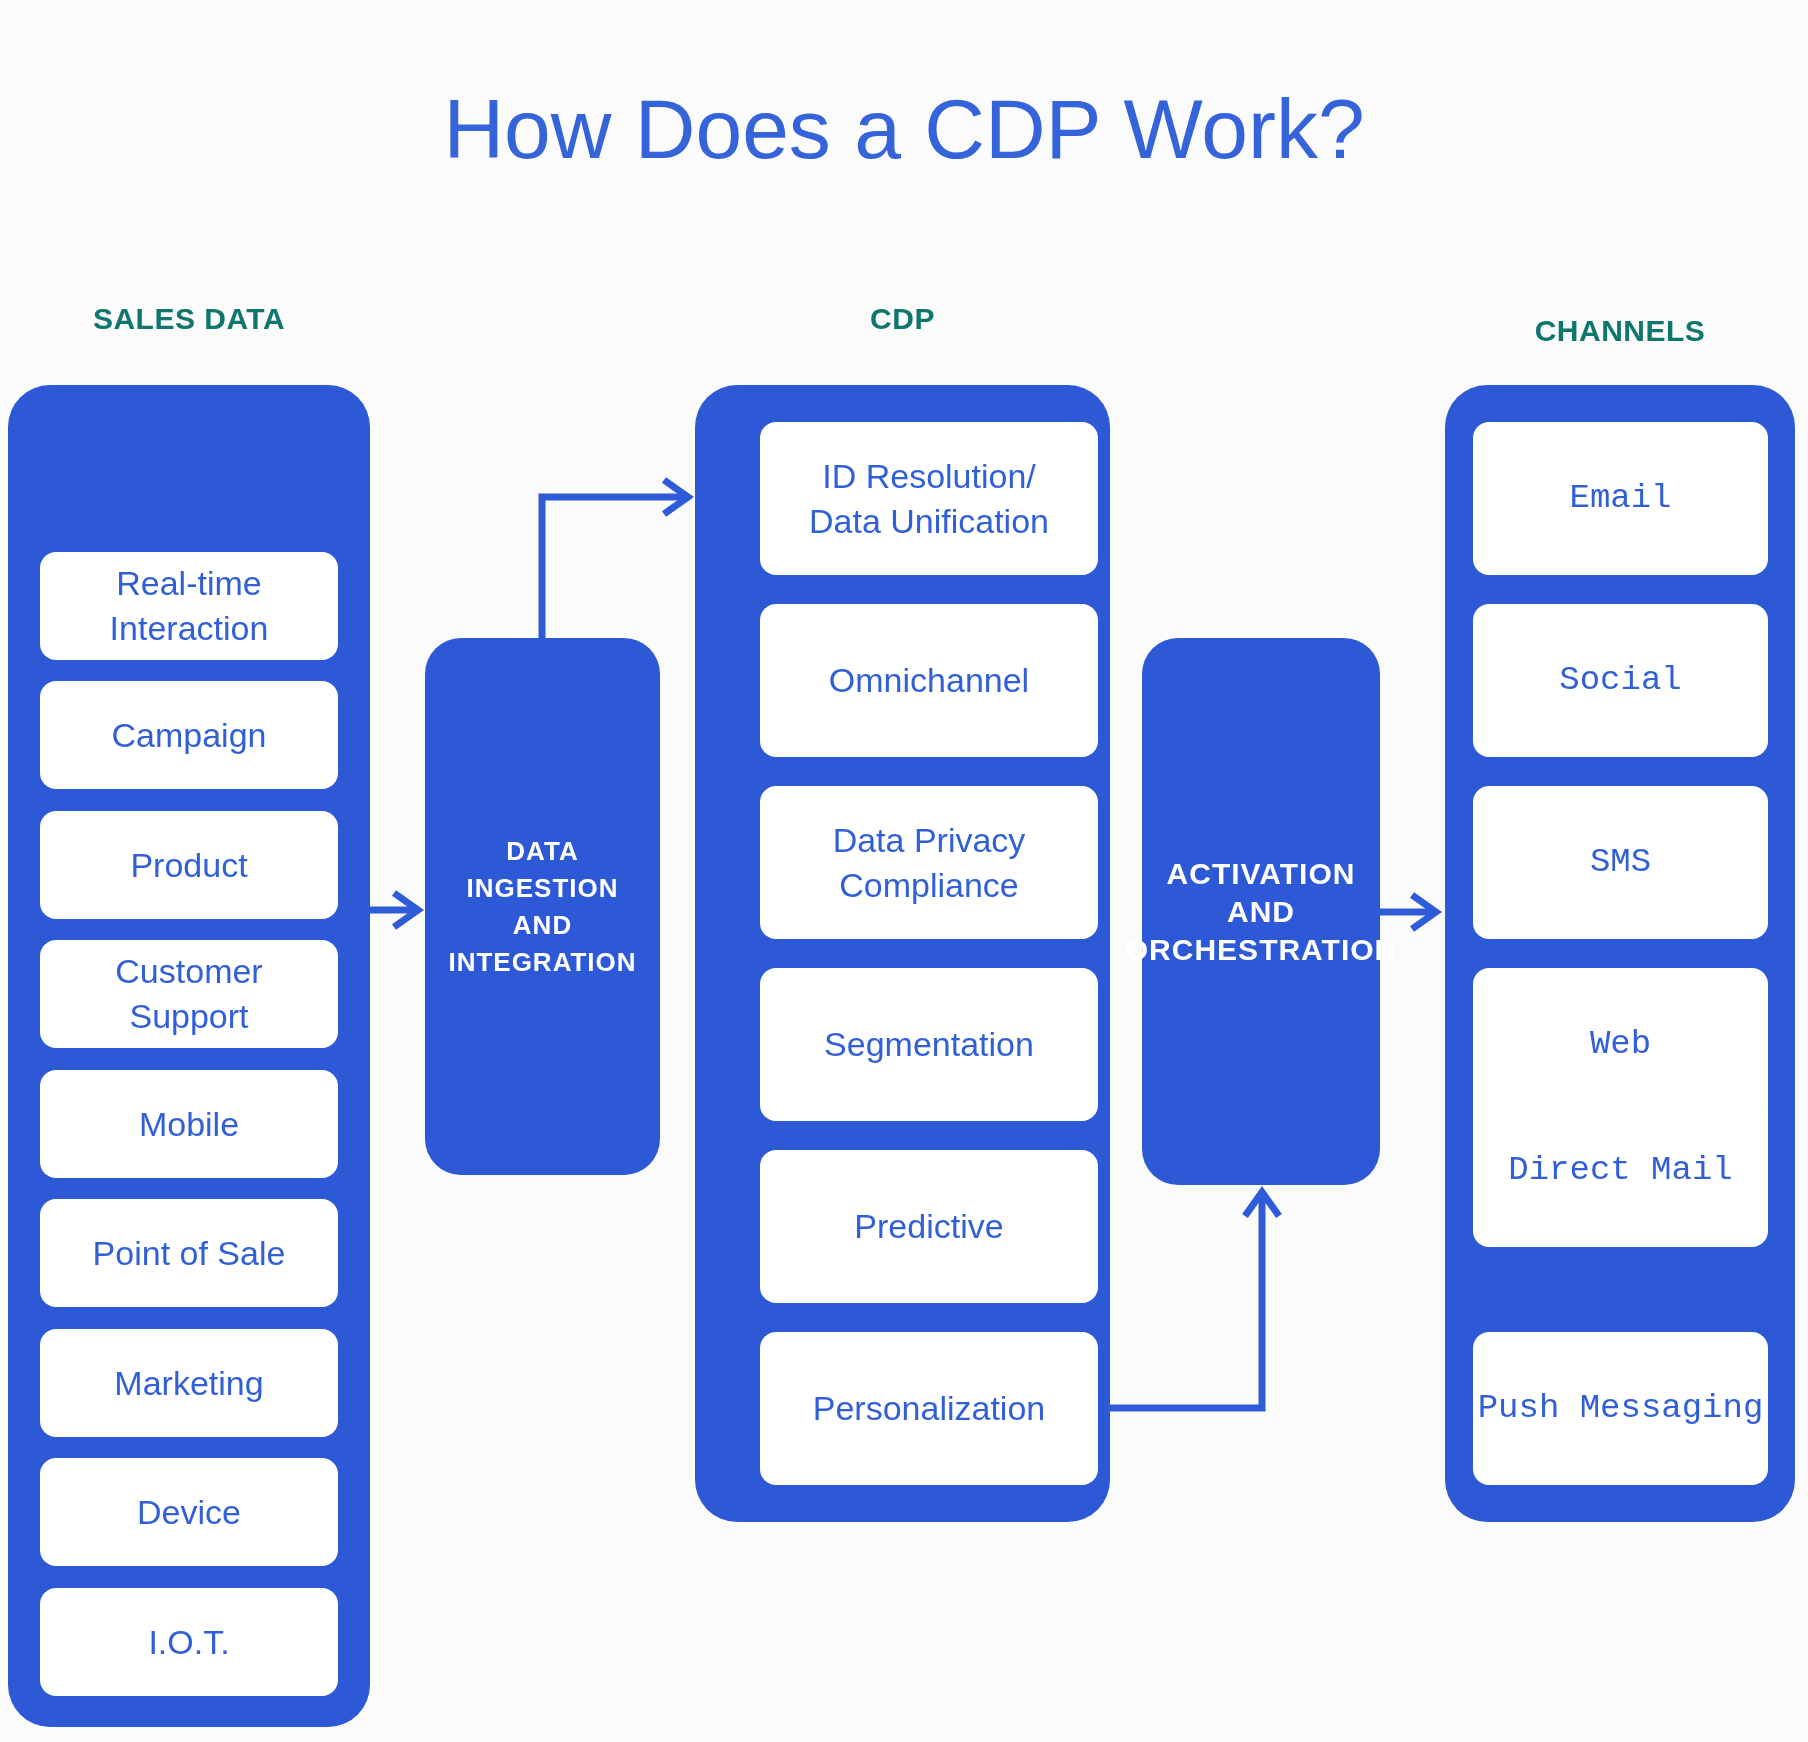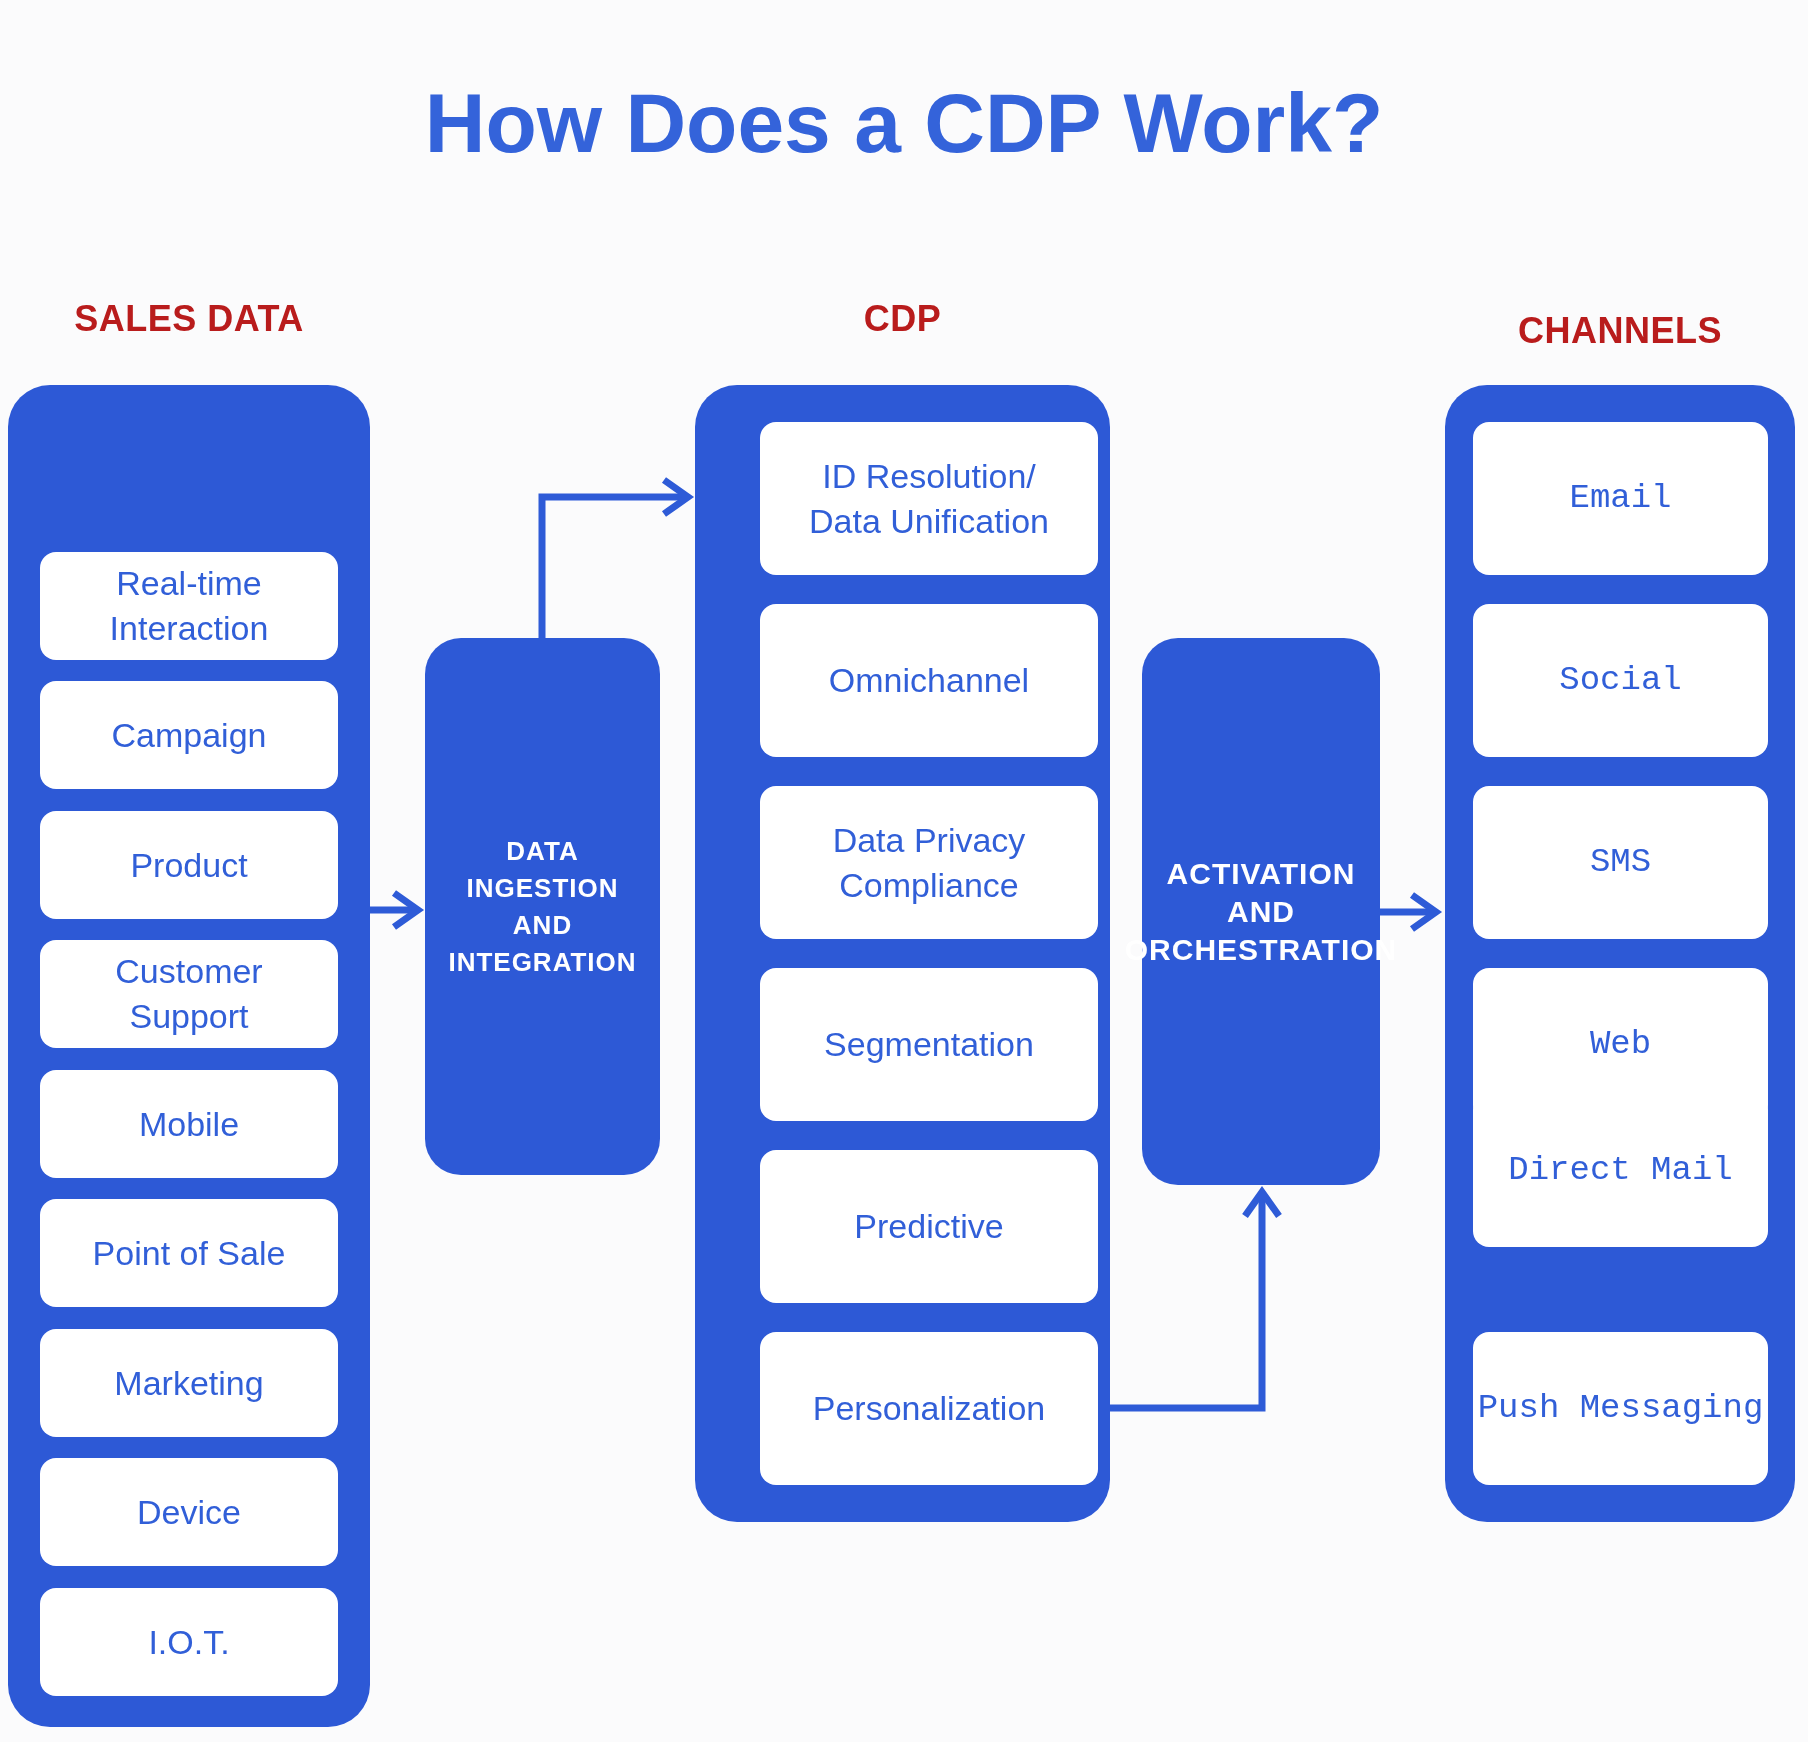--- a/index.html
+++ b/index.html
@@ -6,37 +6,37 @@
   body{font-family:"Liberation Sans", sans-serif;}
   .canvas{
     position:relative;
     width:1808px;
     height:1742px;
     background:#fbfbfc;
     overflow:hidden;
   }
   .title{
     position:absolute;
-    left:0; top:76px; width:1808px;
+    left:0; top:82px; width:1808px;
     text-align:center;
     font-size:84px;
     line-height:94px;
-    font-weight:bold;
+    font-weight:normal;
     color:#3463da;
     margin:0;
   }
   .col-header{
     position:absolute;
     top:294px;
     text-align:center;
-    font-size:36px;
+    font-size:30px;
     line-height:50px;
     font-weight:bold;
     letter-spacing:0.5px;
-    color:#b91c1c;
+    color:#0f766e;
   }
   .col-header.sales{ left:8px;    width:362px; }
   .col-header.cdp{   left:695px;  width:415px; }
   .col-header.chan{  left:1445px; width:350px;margin-top:12px; }
 
   .container{
     position:absolute;
     background:#2d59d6;
     border-radius:42px;
   }

